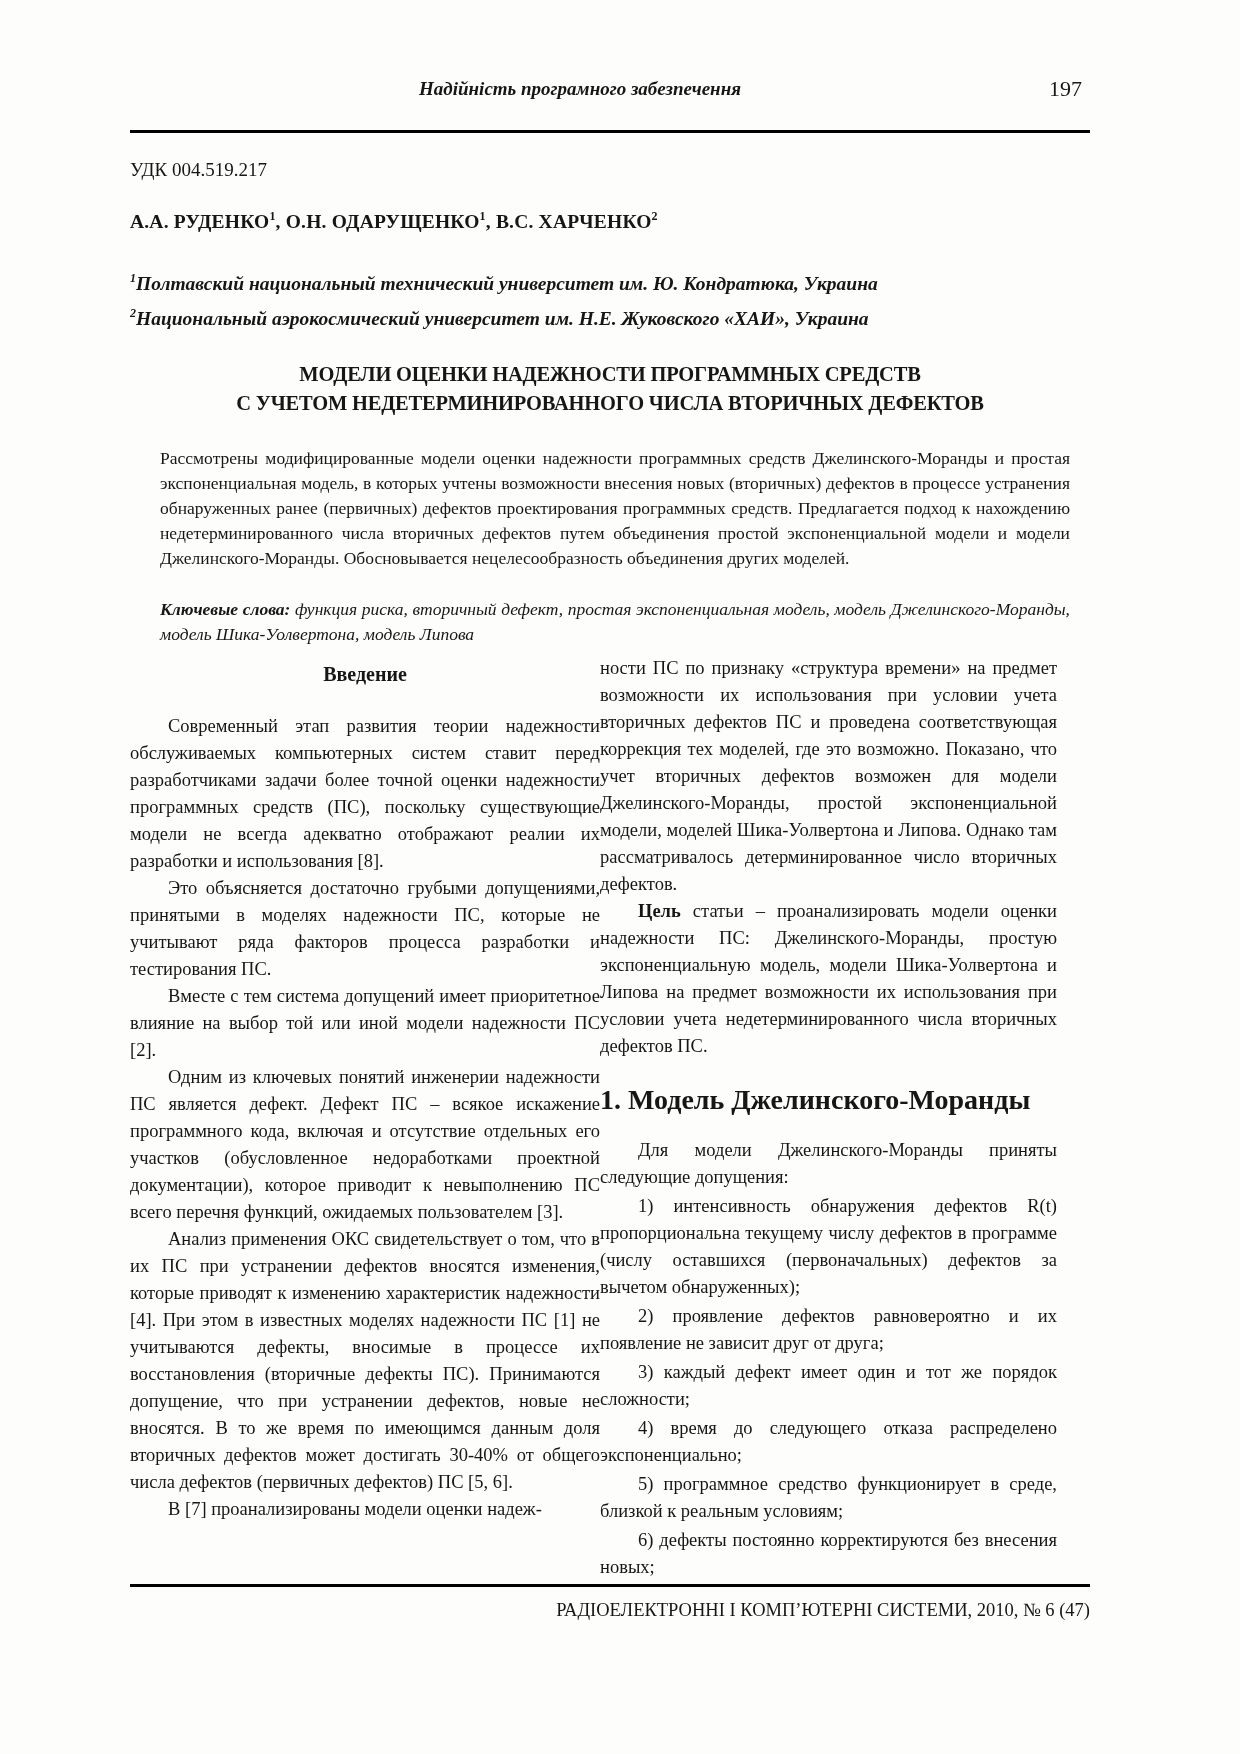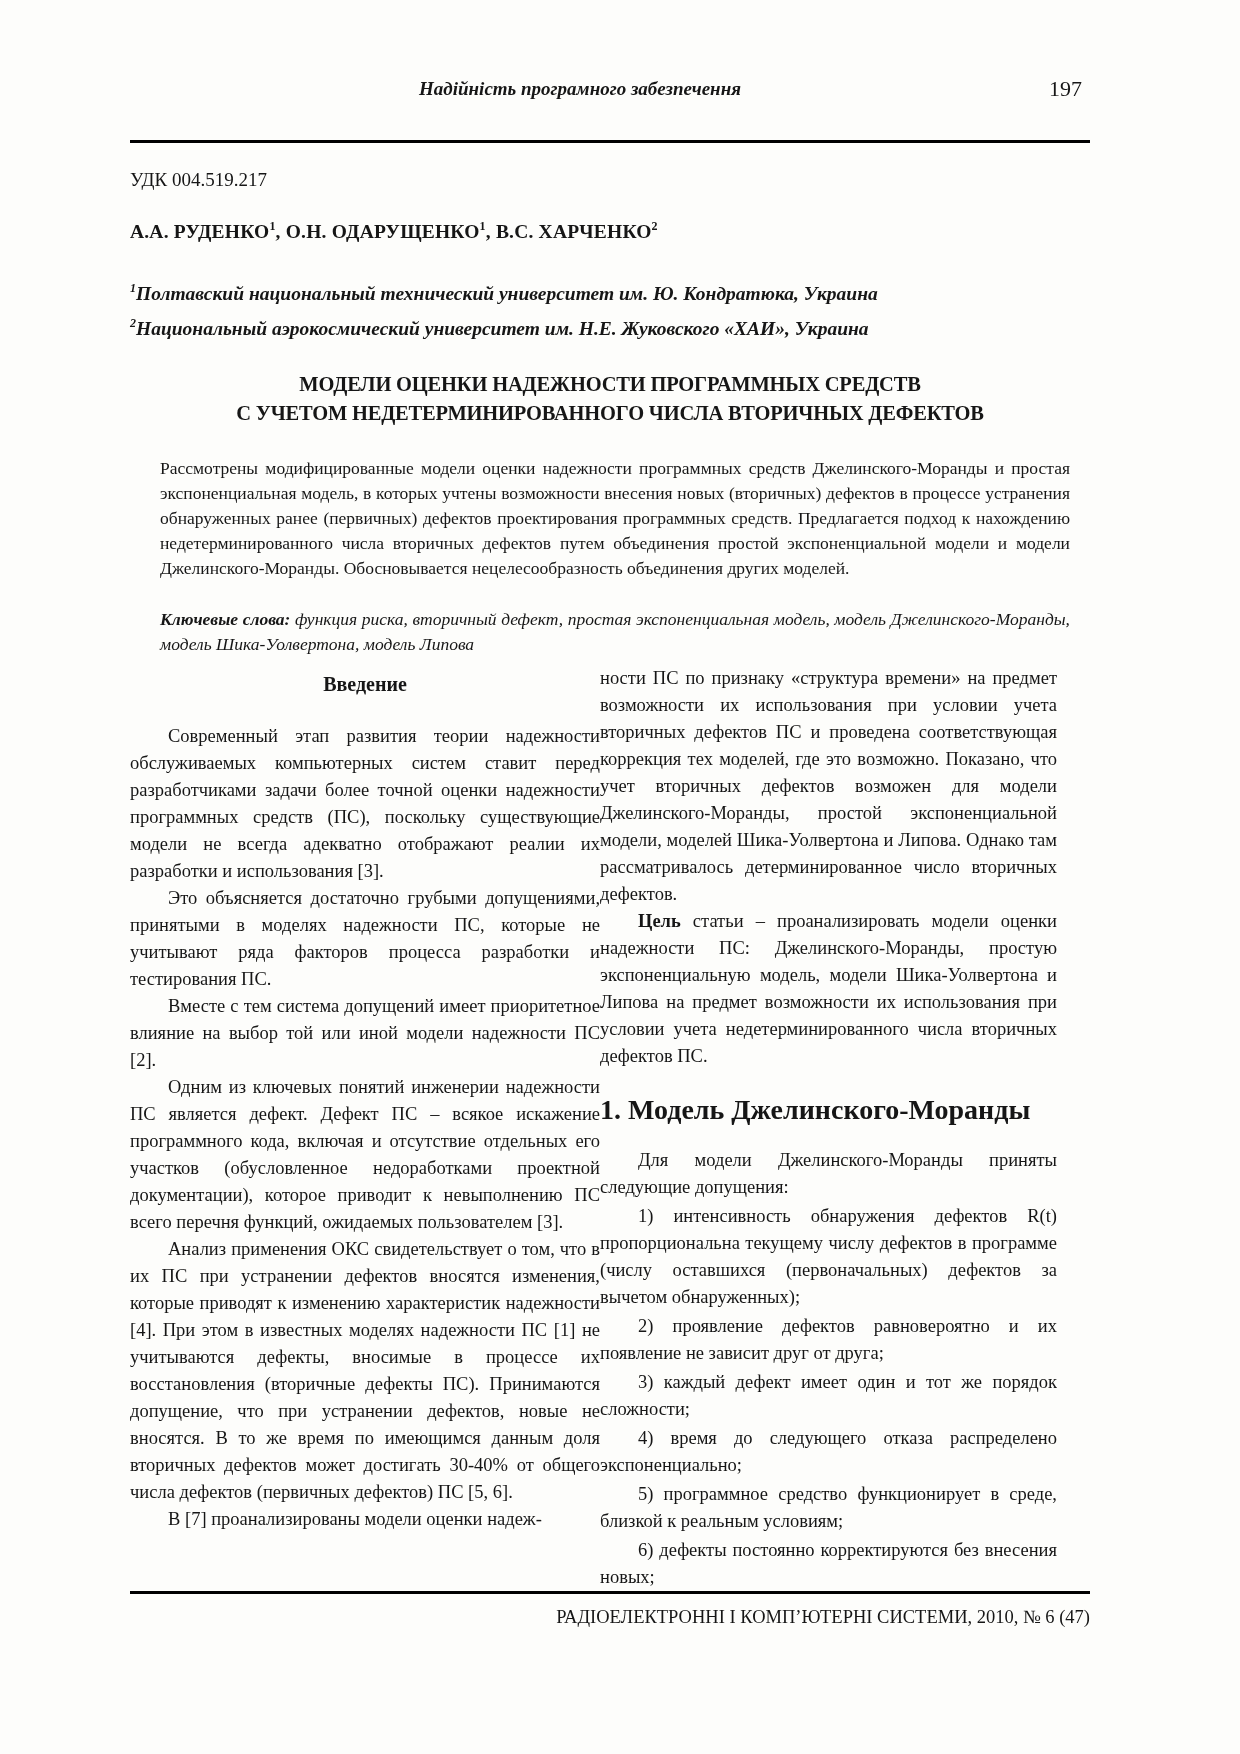--- a/index.html
+++ b/index.html
@@ -21,21 +21,21 @@
     overflow: hidden;
   }
 
   
   .running-head {
     position: relative;
     text-align: center;
     font-size: 19px;
     font-weight: bold;
     font-style: italic;
-    padding: 0 60px 40px 0;
+    padding: 0 60px 30px 0;
     border-bottom: 3px solid #000;
   }
   .running-head .rh-page {
     position: absolute;
     right: 8px;
     top: -2px;
     font-weight: normal;
     font-style: normal;
     font-size: 22px;
   }
@@ -161,21 +161,21 @@
   <div class="abstract">Рассмотрены модифицированные модели оценки надежности программных средств Джелинского-Моранды и простая экспоненциальная модель, в которых учтены возможности внесения новых (вторичных) дефектов в процессе устранения обнаруженных ранее (первичных) дефектов проектирования программных средств. Предлагается подход к нахождению недетерминированного числа вторичных дефектов путем объединения простой экспоненциальной модели и модели Джелинского-Моранды. Обосновывается нецелесообразность объединения других моделей.</div>
 
   <div class="keywords">
     <span class="kw-label">Ключевые слова:</span><span> функция риска, вторичный дефект, простая экспоненциальная модель, модель Джелинского-Моранды, модель Шика-Уолвертона, модель Липова</span>
   </div>
 
   <div class="columns">
 
     <div class="col left">
       <div class="col-heading">Введение</div>
-      <p>Современный этап развития теории надежности обслуживаемых компьютерных систем ставит перед разработчиками задачи более точной оценки надежности программных средств (ПС), поскольку существующие модели не всегда адекватно отображают реалии их разработки и использования [3].</p>
+      <p>Современный этап развития теории надежности обслуживаемых компьютерных систем ставит перед разработчиками задачи более точной оценки надежности программных средств (ПС), поскольку существующие модели не всегда адекватно отображают реалии их разработки и использования [8].</p>
       <p>Это объясняется достаточно грубыми допущениями, принятыми в моделях надежности ПС, которые не учитывают ряда факторов процесса разработки и тестирования ПС.</p>
       <p>Вместе с тем система допущений имеет приоритетное влияние на выбор той или иной модели надежности ПС [2].</p>
       <p>Одним из ключевых понятий инженерии надежности ПС является дефект. Дефект ПС – всякое искажение программного кода, включая и отсутствие отдельных его участков (обусловленное недоработками проектной документации), которое приводит к невыполнению ПС всего перечня функций, ожидаемых пользователем [3].</p>
       <p>Анализ применения ОКС свидетельствует о том, что в их ПС при устранении дефектов вносятся изменения, которые приводят к изменению характеристик надежности [4]. При этом в известных моделях надежности ПС [1] не учитываются дефекты, вносимые в процессе их восстановления (вторичные дефекты ПС). Принимаются допущение, что при устранении дефектов, новые не вносятся. В то же время по имеющимся данным доля вторичных дефектов может достигать 30-40% от общего числа дефектов (первичных дефектов) ПС [5, 6].</p>
       <p>В [7] проанализированы модели оценки надеж-</p>
     </div>
 
     <div class="col right">
       <p class="no-indent">ности ПС по признаку «структура времени» на предмет возможности их использования при условии учета вторичных дефектов ПС и проведена соответствующая коррекция тех моделей, где это возможно. Показано, что учет вторичных дефектов возможен для модели Джелинского-Моранды, простой экспоненциальной модели, моделей Шика-Уолвертона и Липова. Однако там рассматривалось детерминированное число вторичных дефектов.</p>
       <p><span class="goal-lead">Цель</span><span> статьи – проанализировать модели оценки надежности ПС: Джелинского-Моранды, простую экспоненциальную модель, модели Шика-Уолвертона и Липова на предмет возможности их использования при условии учета недетерминированного числа вторичных дефектов ПС.</span></p>

